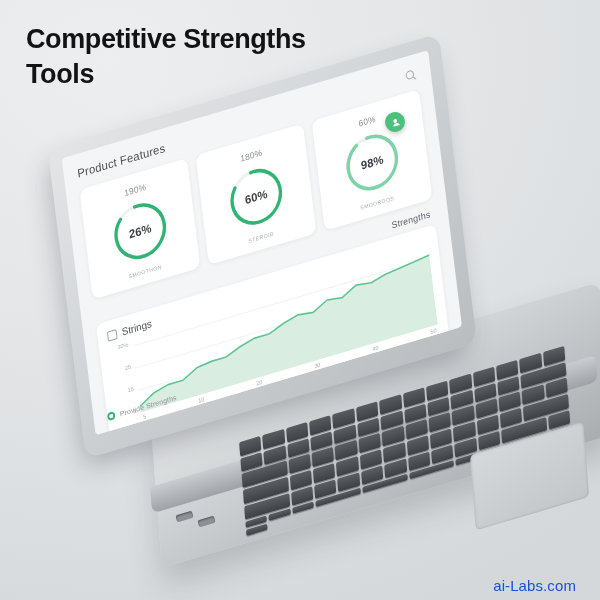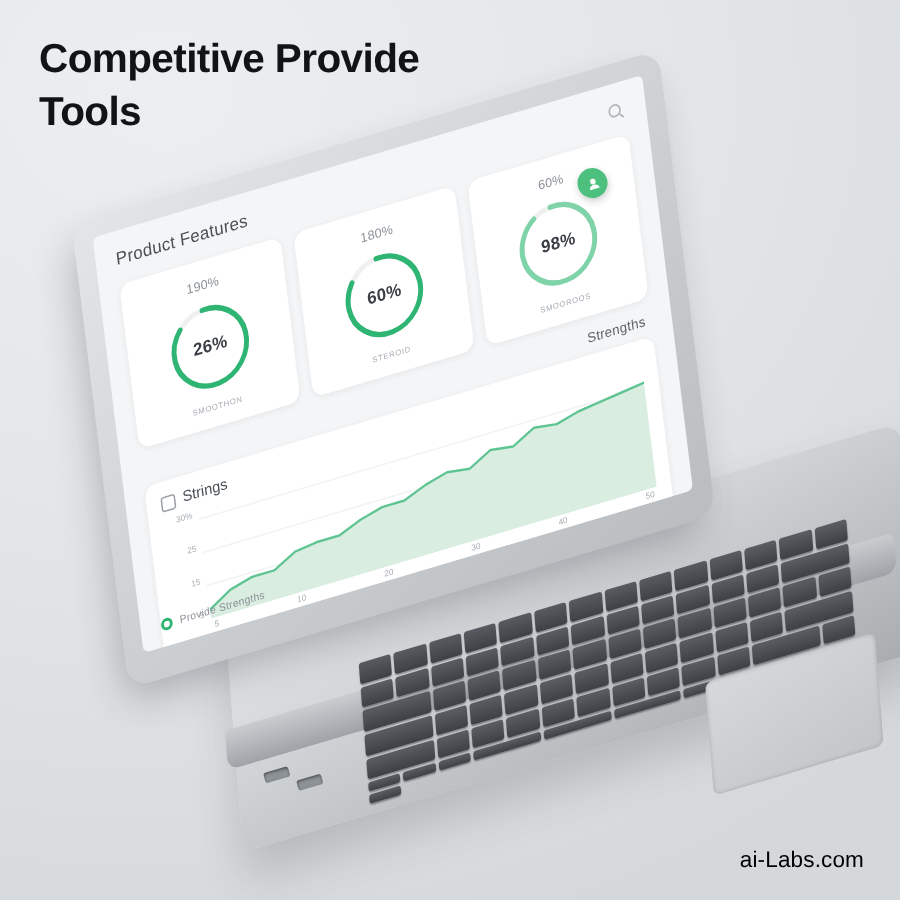--- a/index.html
+++ b/index.html
@@ -15,22 +15,22 @@
   .headline{
     position:absolute;left:26px;top:22px;
     font-size:27px;line-height:1.28;
     font-weight:bold;color:#111315;
     letter-spacing:-0.4px;
     white-space:pre-line;
   }
 
   
   .footer{
-    position:absolute;right:24px;bottom:18px;
-    font-size:15px;color:#000000;font-weight:400;
+    position:absolute;right:24px;bottom:6px;
+    font-size:15px;color:#1d4ed8;font-weight:400;
     letter-spacing:0.1px;
   }
 
   
   .scene{position:absolute;left:0;top:0;width:600px;height:600px;}
 
   
   .laptop-base{
     position:absolute;left:150px;top:415px;width:470px;height:150px;
     background:linear-gradient(165deg,#e8eaeb 0%,#cfd2d4 40%,#b9bdc0 75%,#a8acaf 100%);
@@ -171,21 +171,21 @@
     display:flex;align-items:center;justify-content:center;
     box-shadow:0 2px 5px rgba(40,60,50,.25);
     transform:rotate(-16deg);
   }
 </style>
 </head>
 <body>
 
 <div class="scene">
 
-  <div class="headline">Competitive Provide
+  <div class="headline">Competitive Strengths
 Tools</div>
 
   <div class="laptop-base"></div>
   <div class="base-front"></div>
   <div class="port p1"></div>
   <div class="port p2"></div>
 
   <div class="keyboard">
     <div class="krow">
         <div class="key"></div>

